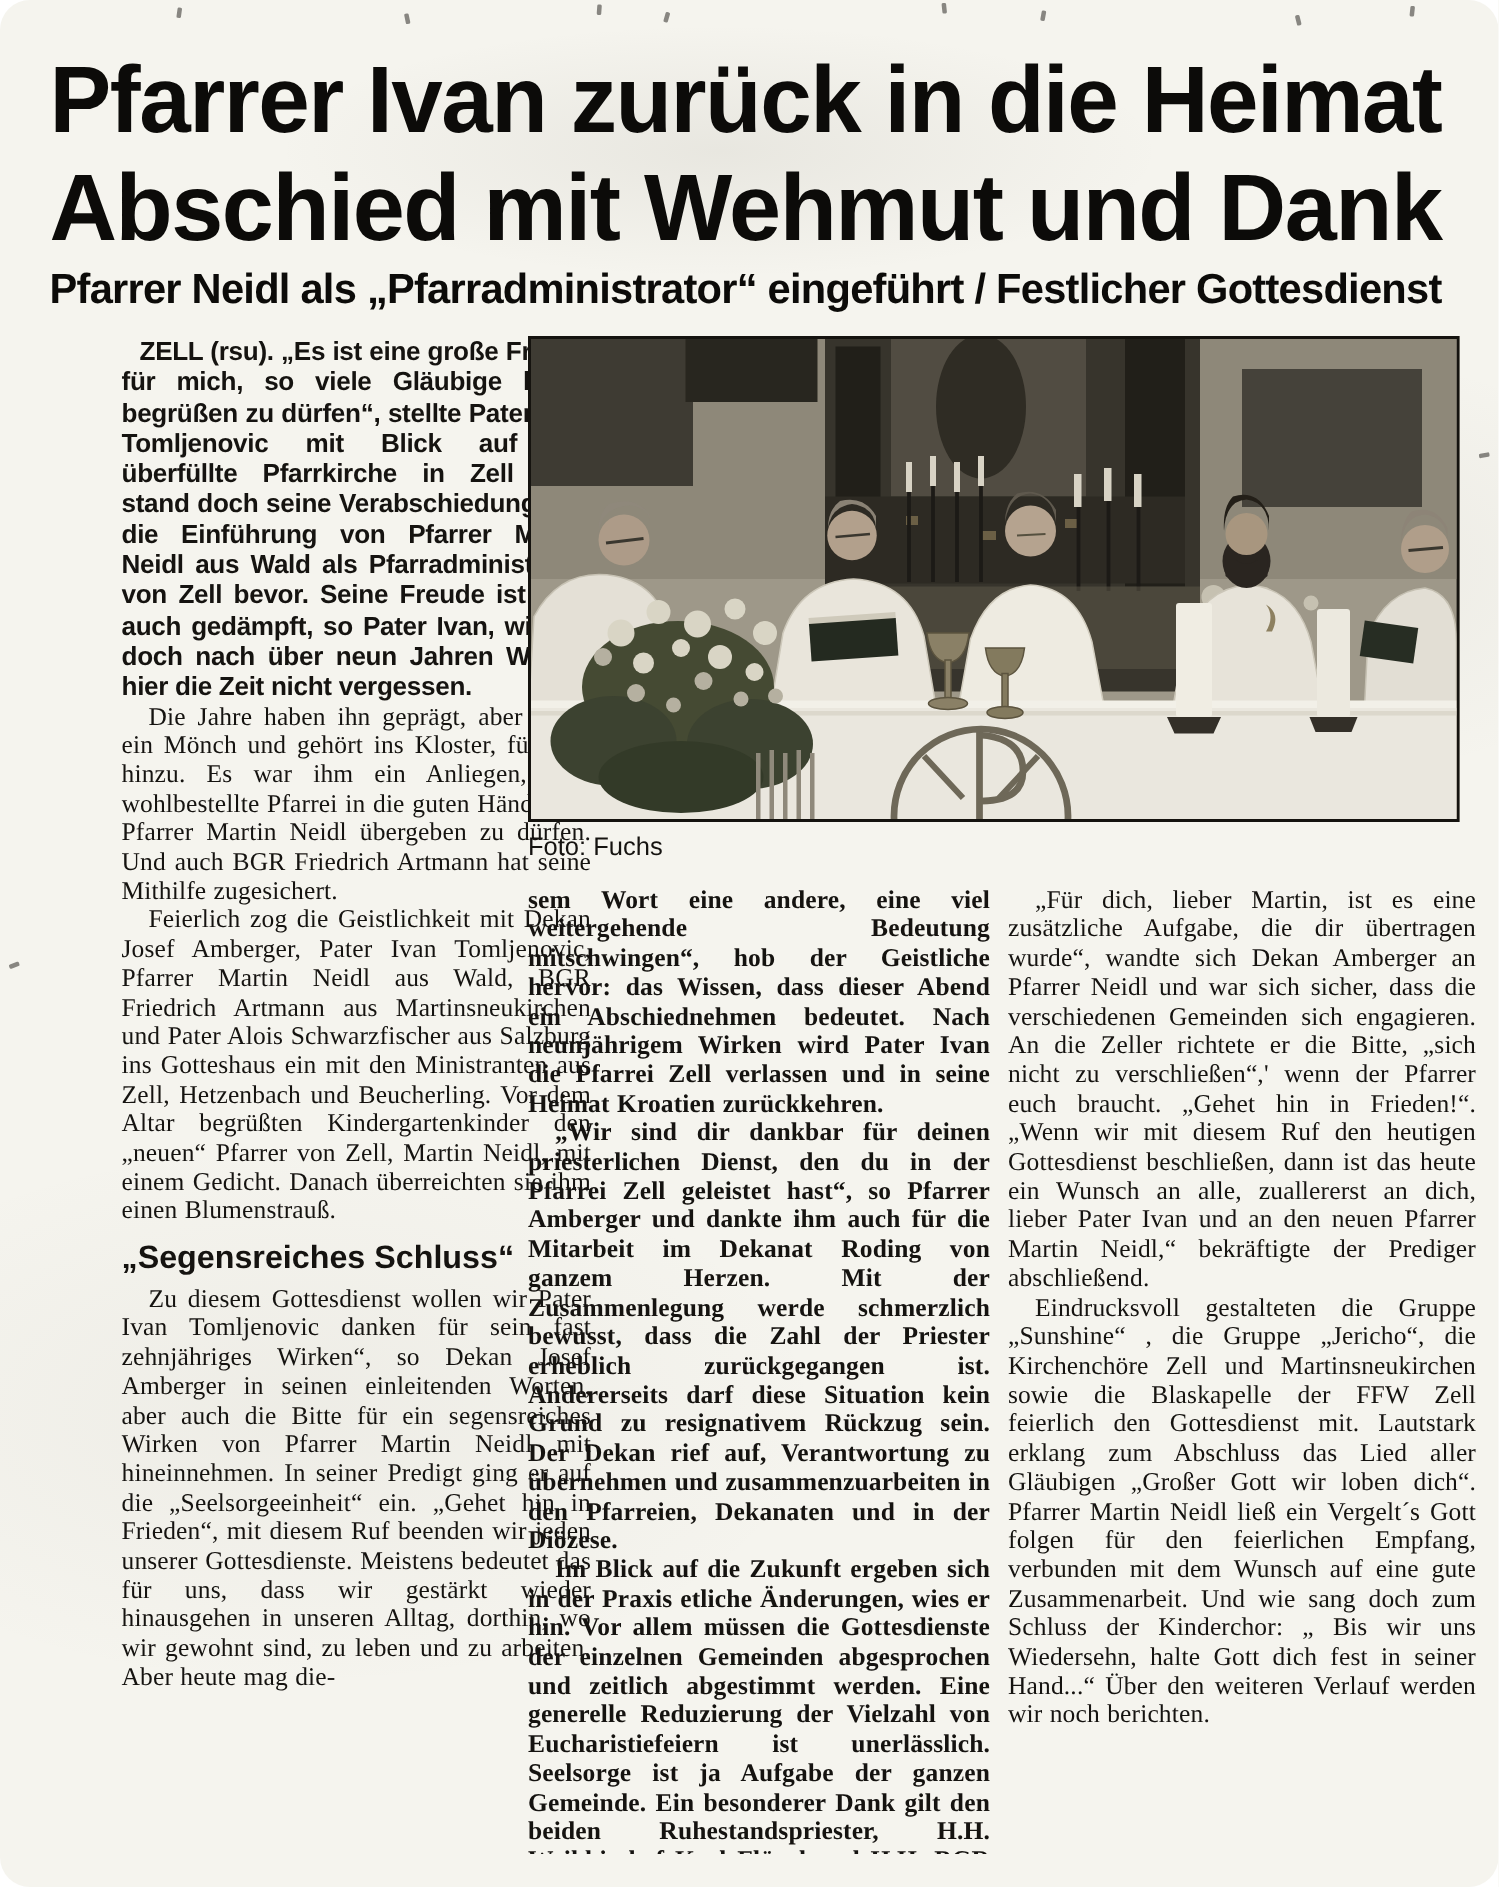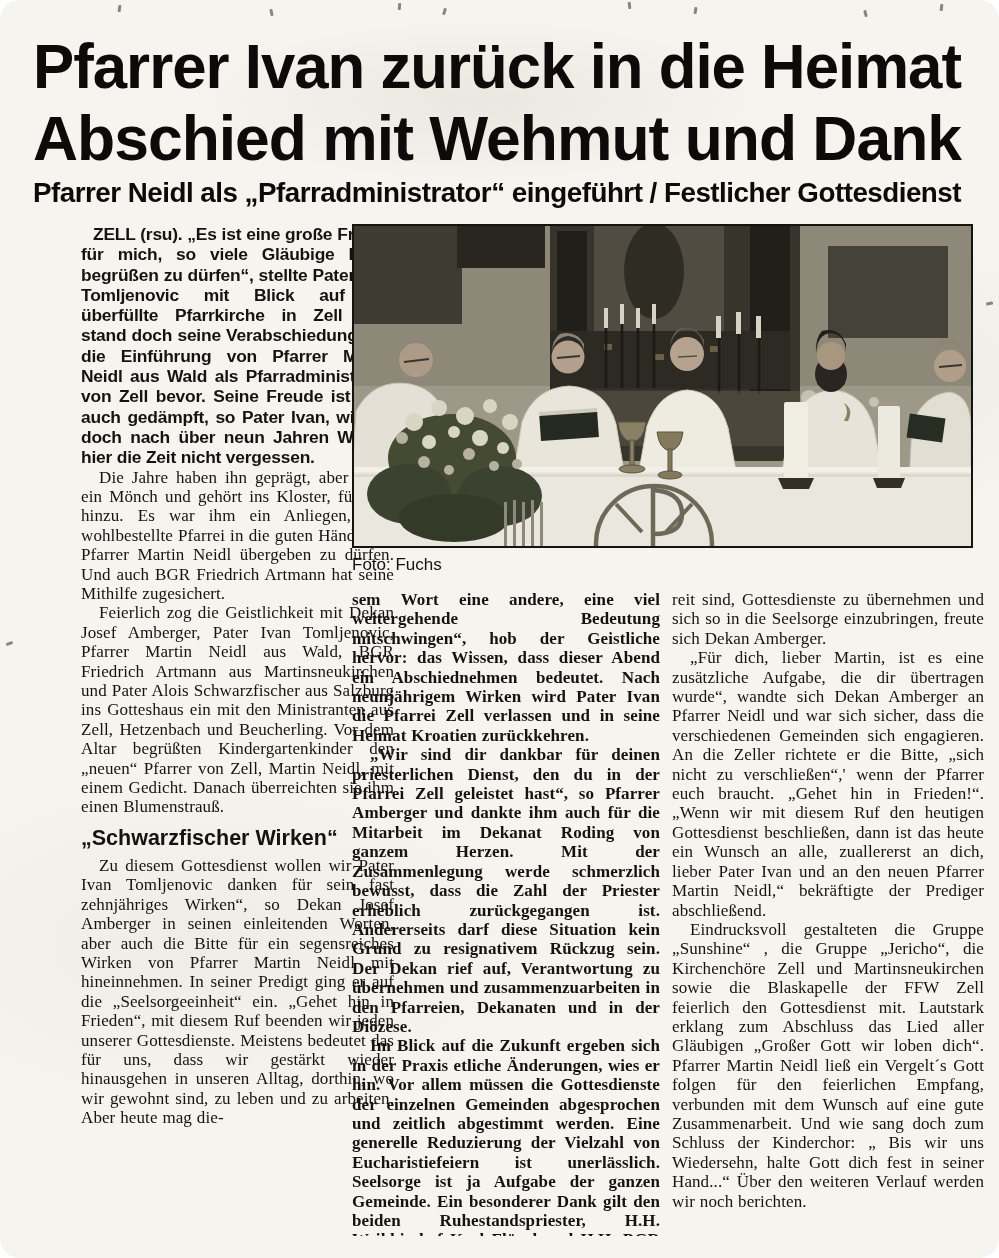--- a/index.html
+++ b/index.html
@@ -72,21 +72,21 @@
   <svg class="mast" width="933" height="204">
     <text class="hl hl-big" x="0" y="76" textLength="928" lengthAdjust="spacingAndGlyphs">Pfarrer Ivan zurück in die Heimat</text>
     <text class="hl hl-big" x="0" y="148" textLength="928" lengthAdjust="spacingAndGlyphs">Abschied mit Wehmut und Dank</text>
     <text class="hl hl-sub" x="0" y="190" textLength="928" lengthAdjust="spacingAndGlyphs">Pfarrer Neidl als „Pfarradministrator“ eingeführt / Festlicher Gottesdienst</text>
   </svg>
 
   <div class="col" id="col-left">
     <p class="lead">ZELL (rsu). „Es ist eine große Freude für mich, so viele Gläubige heute begrüßen zu dürfen“, stellte Pater Ivan Tomljenovic mit Blick auf die überfüllte Pfarrkirche in Zell fest, stand doch seine Verabschiedung und die Einführung von Pfarrer Martin Neidl aus Wald als Pfarradministrator von Zell bevor. Seine Freude ist aber auch gedämpft, so Pater Ivan, wird er doch nach über neun Jahren Wirken hier die Zeit nicht vergessen.</p>
     <p class="ind">Die Jahre haben ihn geprägt, aber er ist ein Mönch und gehört ins Kloster, fügte er hinzu. Es war ihm ein Anliegen, eine wohlbestellte Pfarrei in die guten Hände von Pfarrer Martin Neidl übergeben zu dürfen. Und auch BGR Friedrich Artmann hat seine Mithilfe zugesichert.</p>
     <p class="ind">Feierlich zog die Geistlichkeit mit Dekan Josef Amberger, Pater Ivan Tomljenovic, Pfarrer Martin Neidl aus Wald, BGR Friedrich Artmann aus Martinsneukirchen und Pater Alois Schwarzfischer aus Salzburg ins Gotteshaus ein mit den Ministranten aus Zell, Hetzenbach und Beucherling. Vor dem Altar begrüßten Kindergartenkinder den „neuen“ Pfarrer von Zell, Martin Neidl, mit einem Gedicht. Danach überreichten sie ihm einen Blumenstrauß.</p>
-    <div class="crosshead">„Schwarzfischer Wirken“</div>
+    <div class="crosshead">„Segensreiches Schluss“</div>
     <p class="ind">Zu diesem Gottesdienst wollen wir Pater Ivan Tomljenovic danken für sein fast zehnjähriges Wirken“, so Dekan Josef Amberger in seinen einleitenden Worten, aber auch die Bitte für ein segensreiches Wirken von Pfarrer Martin Neidl mit hineinnehmen. In seiner Predigt ging er auf die „Seelsorgeeinheit“ ein. „Gehet hin in Frieden“, mit diesem Ruf beenden wir jeden unserer Gottesdienste. Meistens bedeutet das für uns, dass wir gestärkt wieder hinausgehen in unseren Alltag, dorthin, wo wir gewohnt sind, zu leben und zu arbeiten. Aber heute mag die-</p>
   </div>
 
   <div class="photo">
     <svg viewBox="0 0 617 320">
 
       <rect x="0" y="0" width="617" height="320" fill="#9e9889"></rect>
       <rect x="0" y="0" width="617" height="160" fill="#8e8879"></rect>
       <rect x="0" y="0" width="108" height="98" fill="#3e3b33"></rect>
       <rect x="103" y="0" width="88" height="42" fill="#28261f"></rect>
@@ -238,18 +238,17 @@
     <span class="credit">Foto: Fuchs</span>
   </div>
 
   <div class="col" id="col-mid">
     <p>sem Wort eine andere, eine viel weitergehende Bedeutung mitschwingen“, hob der Geistliche hervor: das Wissen, dass dieser Abend ein Abschiednehmen bedeutet. Nach neunjährigem Wirken wird Pater Ivan die Pfarrei Zell verlassen und in seine Heimat Kroatien zurückkehren.</p>
     <p class="ind">„Wir sind dir dankbar für deinen priesterlichen Dienst, den du in der Pfarrei Zell geleistet hast“, so Pfarrer Amberger und dankte ihm auch für die Mitarbeit im Dekanat Roding von ganzem Herzen. Mit der Zusammenlegung werde schmerzlich bewusst, dass die Zahl der Priester erheblich zurückgegangen ist. Andererseits darf diese Situation kein Grund zu resignativem Rückzug sein. Der Dekan rief auf, Verantwortung zu übernehmen und zusammenzuarbeiten in den Pfarreien, Dekanaten und in der Diözese.</p>
     <p class="ind">Im Blick auf die Zukunft ergeben sich in der Praxis etliche Änderungen, wies er hin. Vor allem müssen die Gottesdienste der einzelnen Gemeinden abgesprochen und zeitlich abgestimmt werden. Eine generelle Reduzierung der Vielzahl von Eucharistiefeiern ist unerlässlich. Seelsorge ist ja Aufgabe der ganzen Gemeinde. Ein besonderer Dank gilt den beiden Ruhestandspriester, H.H. Weihbischof Karl Flügel und H.H. BGR Friedrich Artmann, die be-</p>
   </div>
 
   <div class="col" id="col-right">
-    <p>reit sind, Gottesdienste zu übernehmen und sich so in die Seelsorge einzubringen, freute sich Dekan Amberger.</p>
     <p class="ind">„Für dich, lieber Martin, ist es eine zusätzliche Aufgabe, die dir übertragen wurde“, wandte sich Dekan Amberger an Pfarrer Neidl und war sich sicher, dass die verschiedenen Gemeinden sich engagieren. An die Zeller richtete er die Bitte, „sich nicht zu verschließen“,' wenn der Pfarrer euch braucht. „Gehet hin in Frieden!“. „Wenn wir mit diesem Ruf den heutigen Gottesdienst beschließen, dann ist das heute ein Wunsch an alle, zuallererst an dich, lieber Pater Ivan und an den neuen Pfarrer Martin Neidl,“ bekräftigte der Prediger abschließend.</p>
     <p class="ind">Eindrucksvoll gestalteten die Gruppe „Sunshine“ , die Gruppe „Jericho“, die Kirchenchöre Zell und Martinsneukirchen sowie die Blaskapelle der FFW Zell feierlich den Gottesdienst mit. Lautstark erklang zum Abschluss das Lied aller Gläubigen „Großer Gott wir loben dich“. Pfarrer Martin Neidl ließ ein Vergelt´s Gott folgen für den feierlichen Empfang, verbunden mit dem Wunsch auf eine gute Zusammenarbeit. Und wie sang doch zum Schluss der Kinderchor: „ Bis wir uns Wiedersehn, halte Gott dich fest in seiner Hand...“ Über den weiteren Verlauf werden wir noch berichten.</p>
   </div>
 
 </div>
 
 </body></html>

